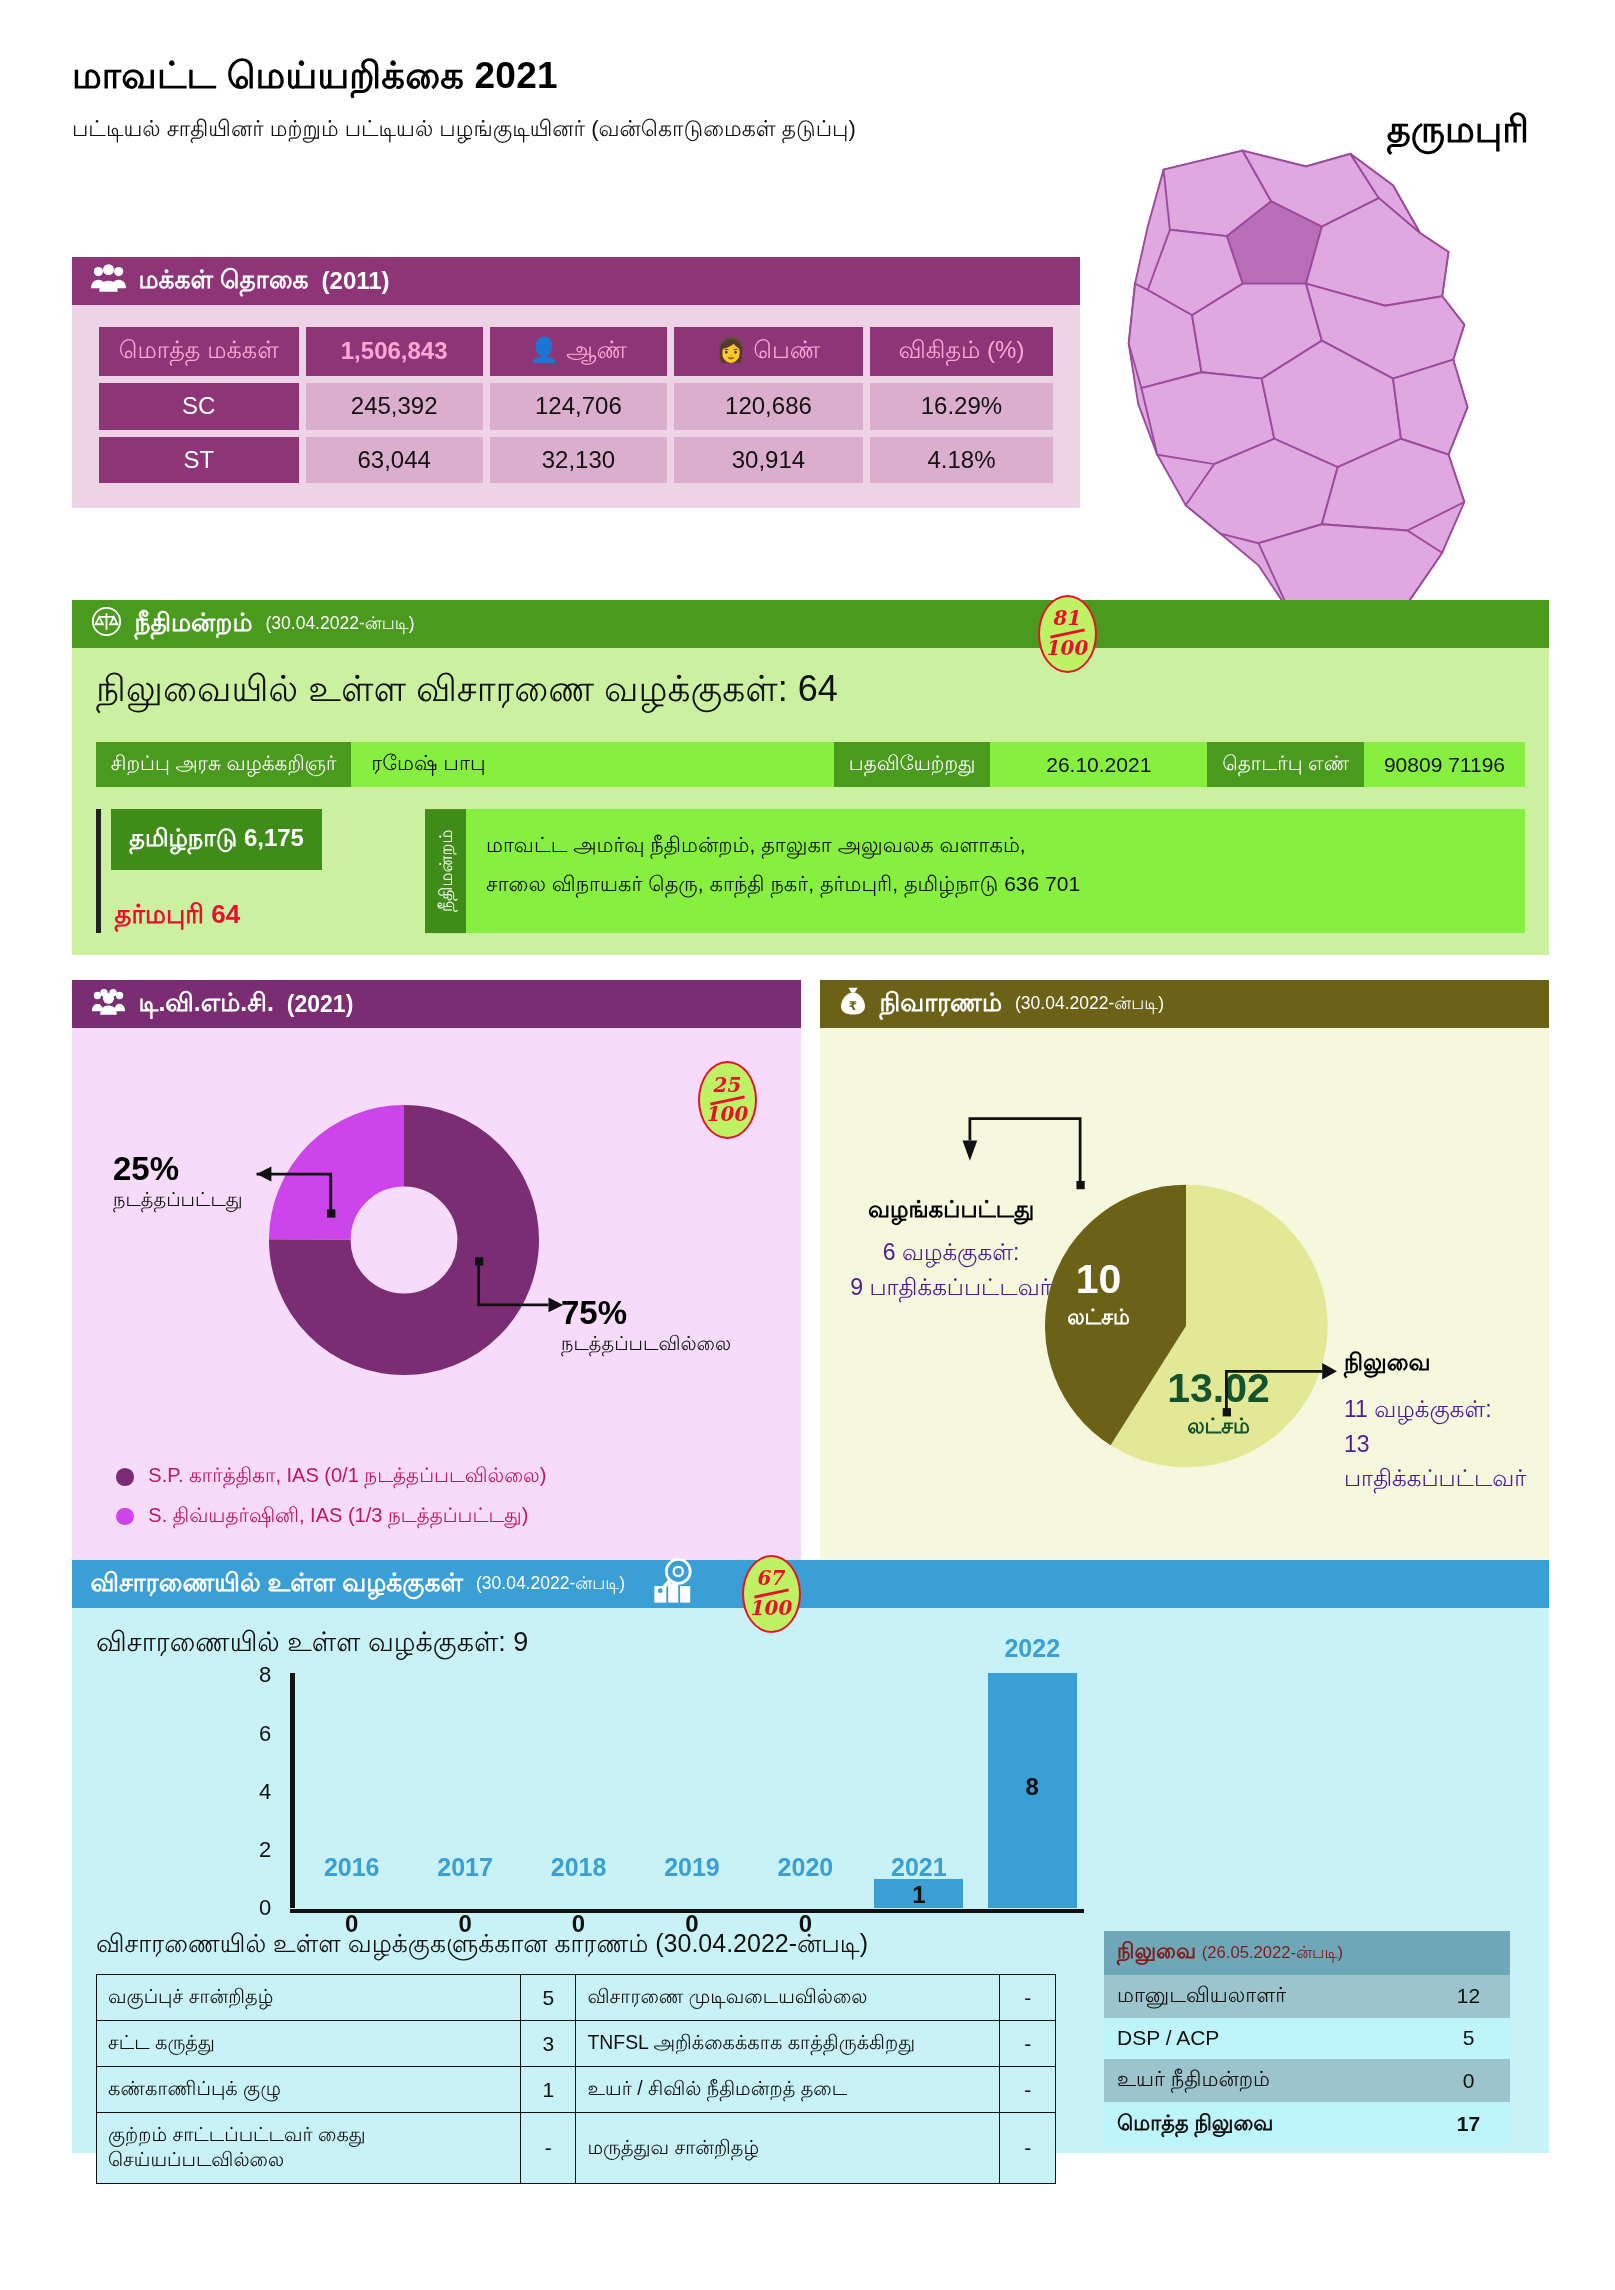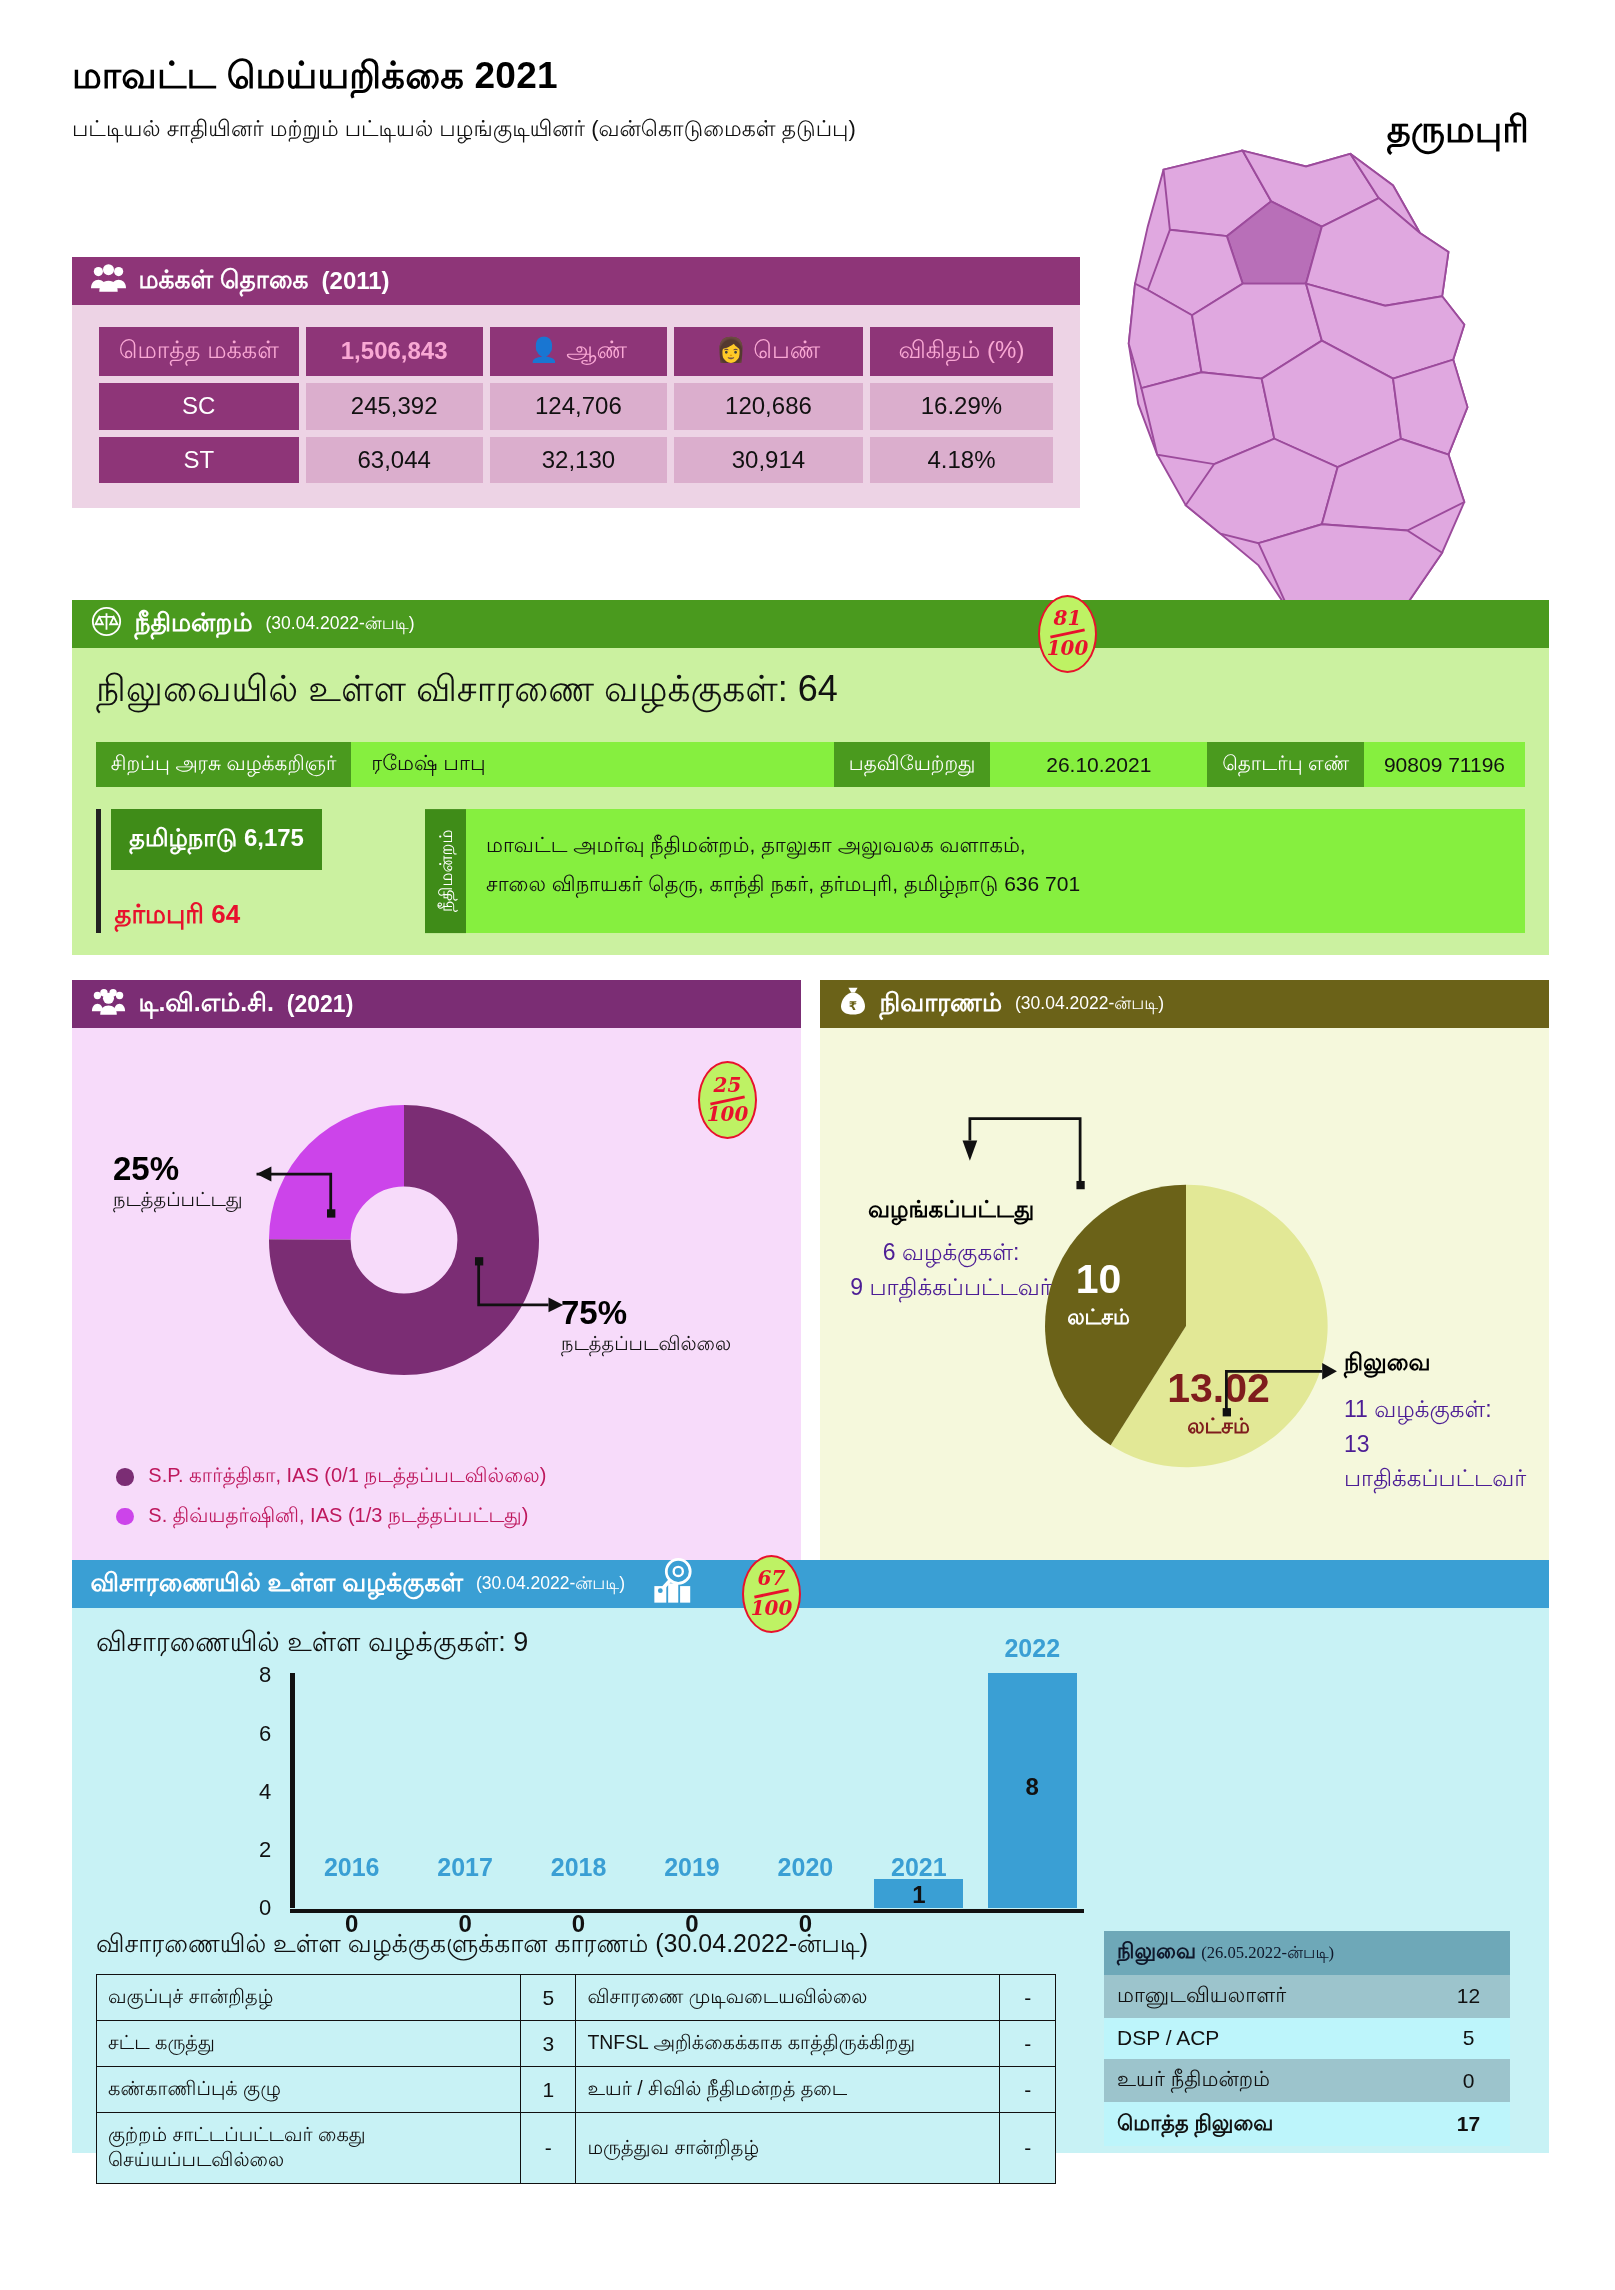--- a/index.html
+++ b/index.html
@@ -107,21 +107,21 @@
   .legend-dot { width:17.5px; height:17.5px; border-radius:50%; flex:none; }
 
   
   #relief { left:820px; top:980px; width:729px; }
   #relief .panel-head { background:#6b6218; }
   #relief .panel-body { background:#f5f8dc; height:549px; position:relative; }
   .pie-lbl-strong { font-size:23px; font-weight:bold; color:#000; }
   .pie-lbl-sm { font-size:23px; color:#4c1d95; line-height:1.5; }
   .pie-val { font-size:41px; font-weight:bold; color:#fff; text-align:center; line-height:1; }
   .pie-val small { font-size:21px; font-weight:bold; display:block; margin-top:5.5px; }
-  .pie-val-dark { font-size:41px; font-weight:bold; color:#7f1d1d; text-align:center; line-height:1; }
+  .pie-val-dark { font-size:41px; font-weight:bold; color:#14532d; text-align:center; line-height:1; }
   .pie-val-dark small { font-size:21px; font-weight:bold; display:block; margin-top:5.5px; }
 
   
   #trial { left:72px; top:1560px; width:1477px; }
   #trial .panel-head { background:#3a9fd4; }
   #trial .panel-body { background:#c8f2f5; padding:18.5px 24px 24px 24px; position:relative; }
   .trial-line { font-size:27px; color:#111; margin-bottom:7.4px; }
   .chart { position:relative; height:277px; margin:0 0 0 111px; }
   .y-axis { position:absolute; left:83px; top:5.5px; width:4.6px; height:235px; background:#111; }
   .y-tick { position:absolute; font-size:22px; color:#111; left:52px; transform:translateY(-50%); }
@@ -137,21 +137,21 @@
   .reasons-title { font-size:25px; color:#111; margin-bottom:13px; }
   .rtab { border-collapse:collapse; width:100%; background:#c8f2f5; }
   .rtab td { border:1.8px solid #111; font-size:19.4px; padding:10px 11px; color:#111; }
   .rtab td.num { text-align:center; width:52px; font-size:21px; }
   .rtab td.lbl { width:397px; }
 
   
   .pending { position:absolute; left:1104px; top:1931px; width:406px; }
   .ptab { border-collapse:collapse; width:100%; }
   .ptab td { font-size:21px; padding:8.3px 13px; color:#111; }
-  .ptab .phead { background:#6ea8b8; color:#0f172a; font-weight:bold; font-size:21px;font-family:Liberation Serif, serif; }
+  .ptab .phead { background:#6ea8b8; color:#7f1d1d; font-weight:bold; font-size:21px; }
   .ptab .phead .psub { font-weight:normal; font-size:16.6px; }
   .ptab .r-alt { background:#9cc4cc; }
   .ptab .r-norm { background:#bdf5fb; }
   .ptab .pv { text-align:center; width:83px; }
   .ptab .ptot { font-weight:bold; }
 </style>
 </head>
 <body>
 
 <div class="header">

